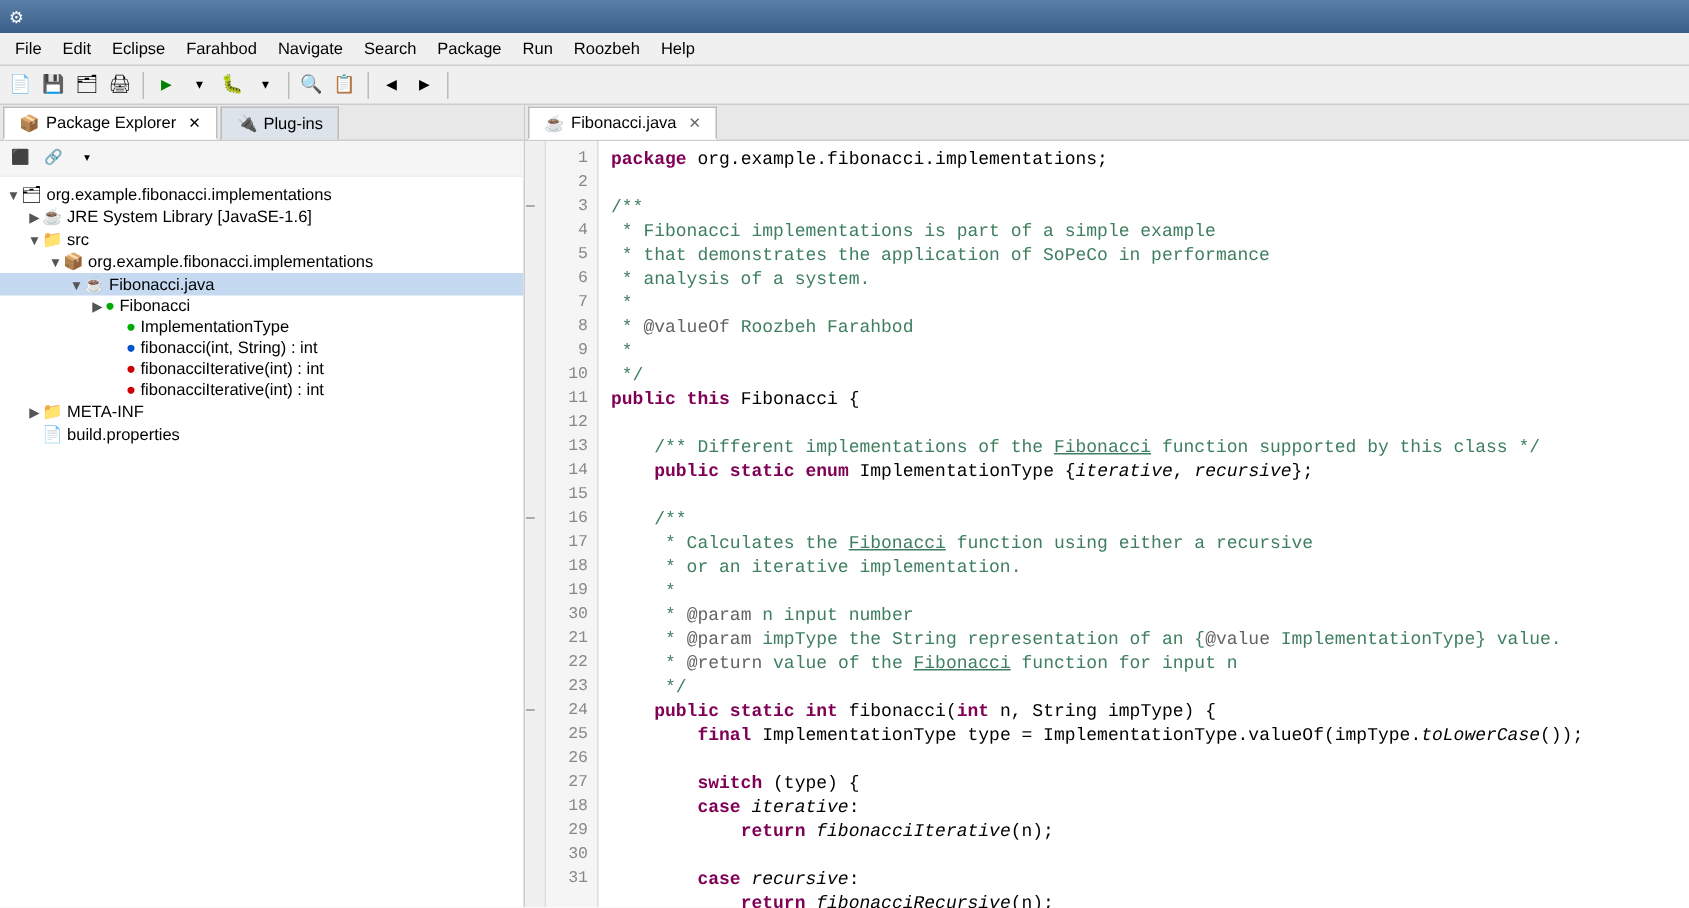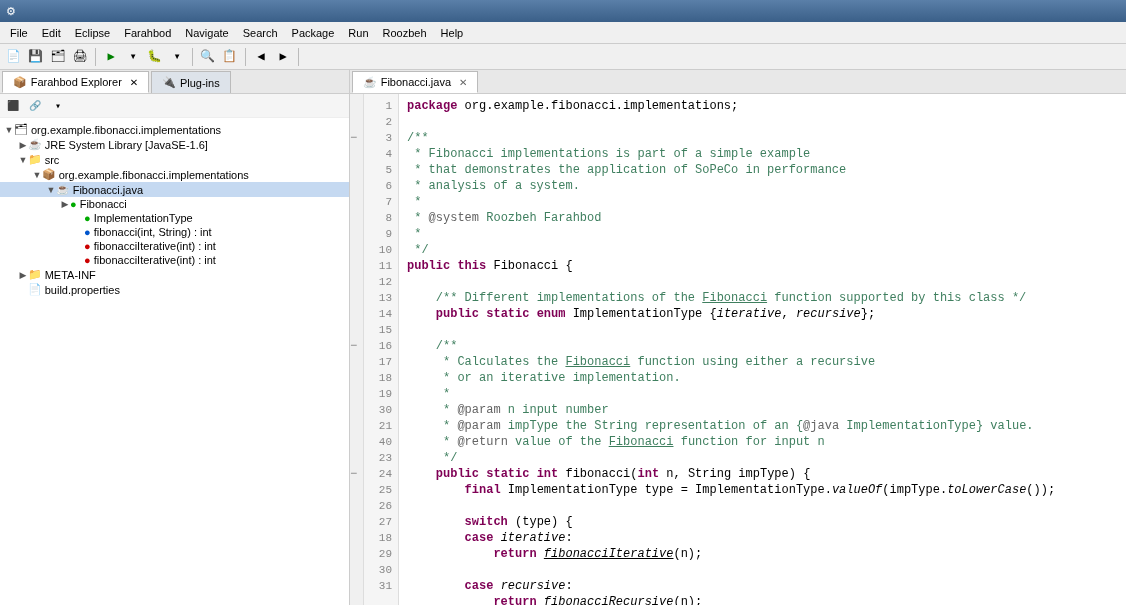--- a/index.html
+++ b/index.html
@@ -237,21 +237,21 @@
   <div class="toolbar-btn">▶</div>
   <div class="toolbar-sep"></div>
 </div>
 
 <div id="main">
 
   <div id="sidebar">
     <div id="sidebar-tabs">
       <div class="sidebar-tab active">
         <span>📦</span>
-        <span>Farahbod Explorer</span>
+        <span>Package Explorer</span>
         <span style="font-size:10px;margin-left:4px;">✕</span>
       </div>
       <div class="sidebar-tab">
         <span>🔌</span>
         <span>Plug-ins</span>
       </div>
     </div>
     <div id="sidebar-toolbar">
       <div class="toolbar-btn" style="font-size:10px;">⬛</div>
       <div class="toolbar-btn" style="font-size:10px;">🔗</div>
@@ -395,60 +395,60 @@
           <div>12</div>
           <div>13</div>
           <div>14</div>
           <div>15</div>
         <div>16</div>
           <div>17</div>
           <div>18</div>
           <div>19</div>
           <div>30</div>
         <div>21</div>
-          <div>40</div>
+          <div>22</div>
           <div>23</div>
           <div>24</div>
           <div>25</div>
         <div>26</div>
           <div>27</div>
           <div>18</div>
           <div>29</div>
           <div>30</div>
         <div>31</div>
       </div>
 
       <div id="code-content"><span class="kw">package</span> org.example.fibonacci.implementations;
 
 <span class="cm">/**</span>
 <span class="cm"> * Fibonacci implementations is part of a simple example</span>
 <span class="cm"> * that demonstrates the application of SoPeCo in performance</span>
 <span class="cm"> * analysis of a system.</span>
 <span class="cm"> *</span>
-<span class="cm"> * </span><span class="an">@system</span><span class="cm"> Roozbeh Farahbod</span>
+<span class="cm"> * </span><span class="an">@valueOf</span><span class="cm"> Roozbeh Farahbod</span>
 <span class="cm"> *</span>
 <span class="cm"> */</span>
 <span class="kw">public</span> <span class="kw">this</span> <span class="cl">Fibonacci</span> {
 
     <span class="cm">/** Different implementations of the <span style="text-decoration:underline;">Fibonacci</span> function supported by this class */</span>
     <span class="kw">public</span> <span class="kw">static</span> <span class="kw">enum</span> <span class="cl">ImplementationType</span> {<span style="font-style:italic;">iterative</span>, <span style="font-style:italic;">recursive</span>};
 
     <span class="cm">/**</span>
 <span class="cm">     * Calculates the <span style="text-decoration:underline;">Fibonacci</span> function using either a recursive</span>
 <span class="cm">     * or an iterative implementation.</span>
 <span class="cm">     *</span>
 <span class="cm">     * </span><span class="an">@param</span><span class="cm"> n input number</span>
-<span class="cm">     * </span><span class="an">@param</span><span class="cm"> impType the String representation of an {</span><span class="an">@java</span><span class="cm"> ImplementationType} value.</span>
+<span class="cm">     * </span><span class="an">@param</span><span class="cm"> impType the String representation of an {</span><span class="an">@value</span><span class="cm"> ImplementationType} value.</span>
 <span class="cm">     * </span><span class="an">@return</span><span class="cm"> value of the <span style="text-decoration:underline;">Fibonacci</span> function for input n</span>
 <span class="cm">     */</span>
     <span class="kw">public</span> <span class="kw">static</span> <span class="kw">int</span> fibonacci(<span class="kw">int</span> n, <span class="cl">String</span> impType) {
-        <span class="kw">final</span> <span class="cl">ImplementationType</span> type = <span class="cl">ImplementationType</span>.<span style="font-style:italic;">valueOf</span>(impType.<span style="font-style:italic;">toLowerCase</span>());
+        <span class="kw">final</span> <span class="cl">ImplementationType</span> type = <span class="cl">ImplementationType</span>.<span style="">valueOf</span>(impType.<span style="font-style:italic;">toLowerCase</span>());
 
         <span class="kw">switch</span> (type) {
         <span class="kw">case</span> <span style="font-style:italic;">iterative</span>:
-            <span class="kw">return</span> <span style="font-style:italic;text-decoration:underline;">fibonacciIterative</span>(n);
+            <span class="kw">return</span> <span style="font-style:italic;">fibonacciIterative</span>(n);
 
         <span class="kw">case</span> <span style="font-style:italic;">recursive</span>:
             <span class="kw">return</span> <span style="font-style:italic;">fibonacciRecursive</span>(n);</div>
     </div>
   </div>
 
 </div>
 
 </body></html>

